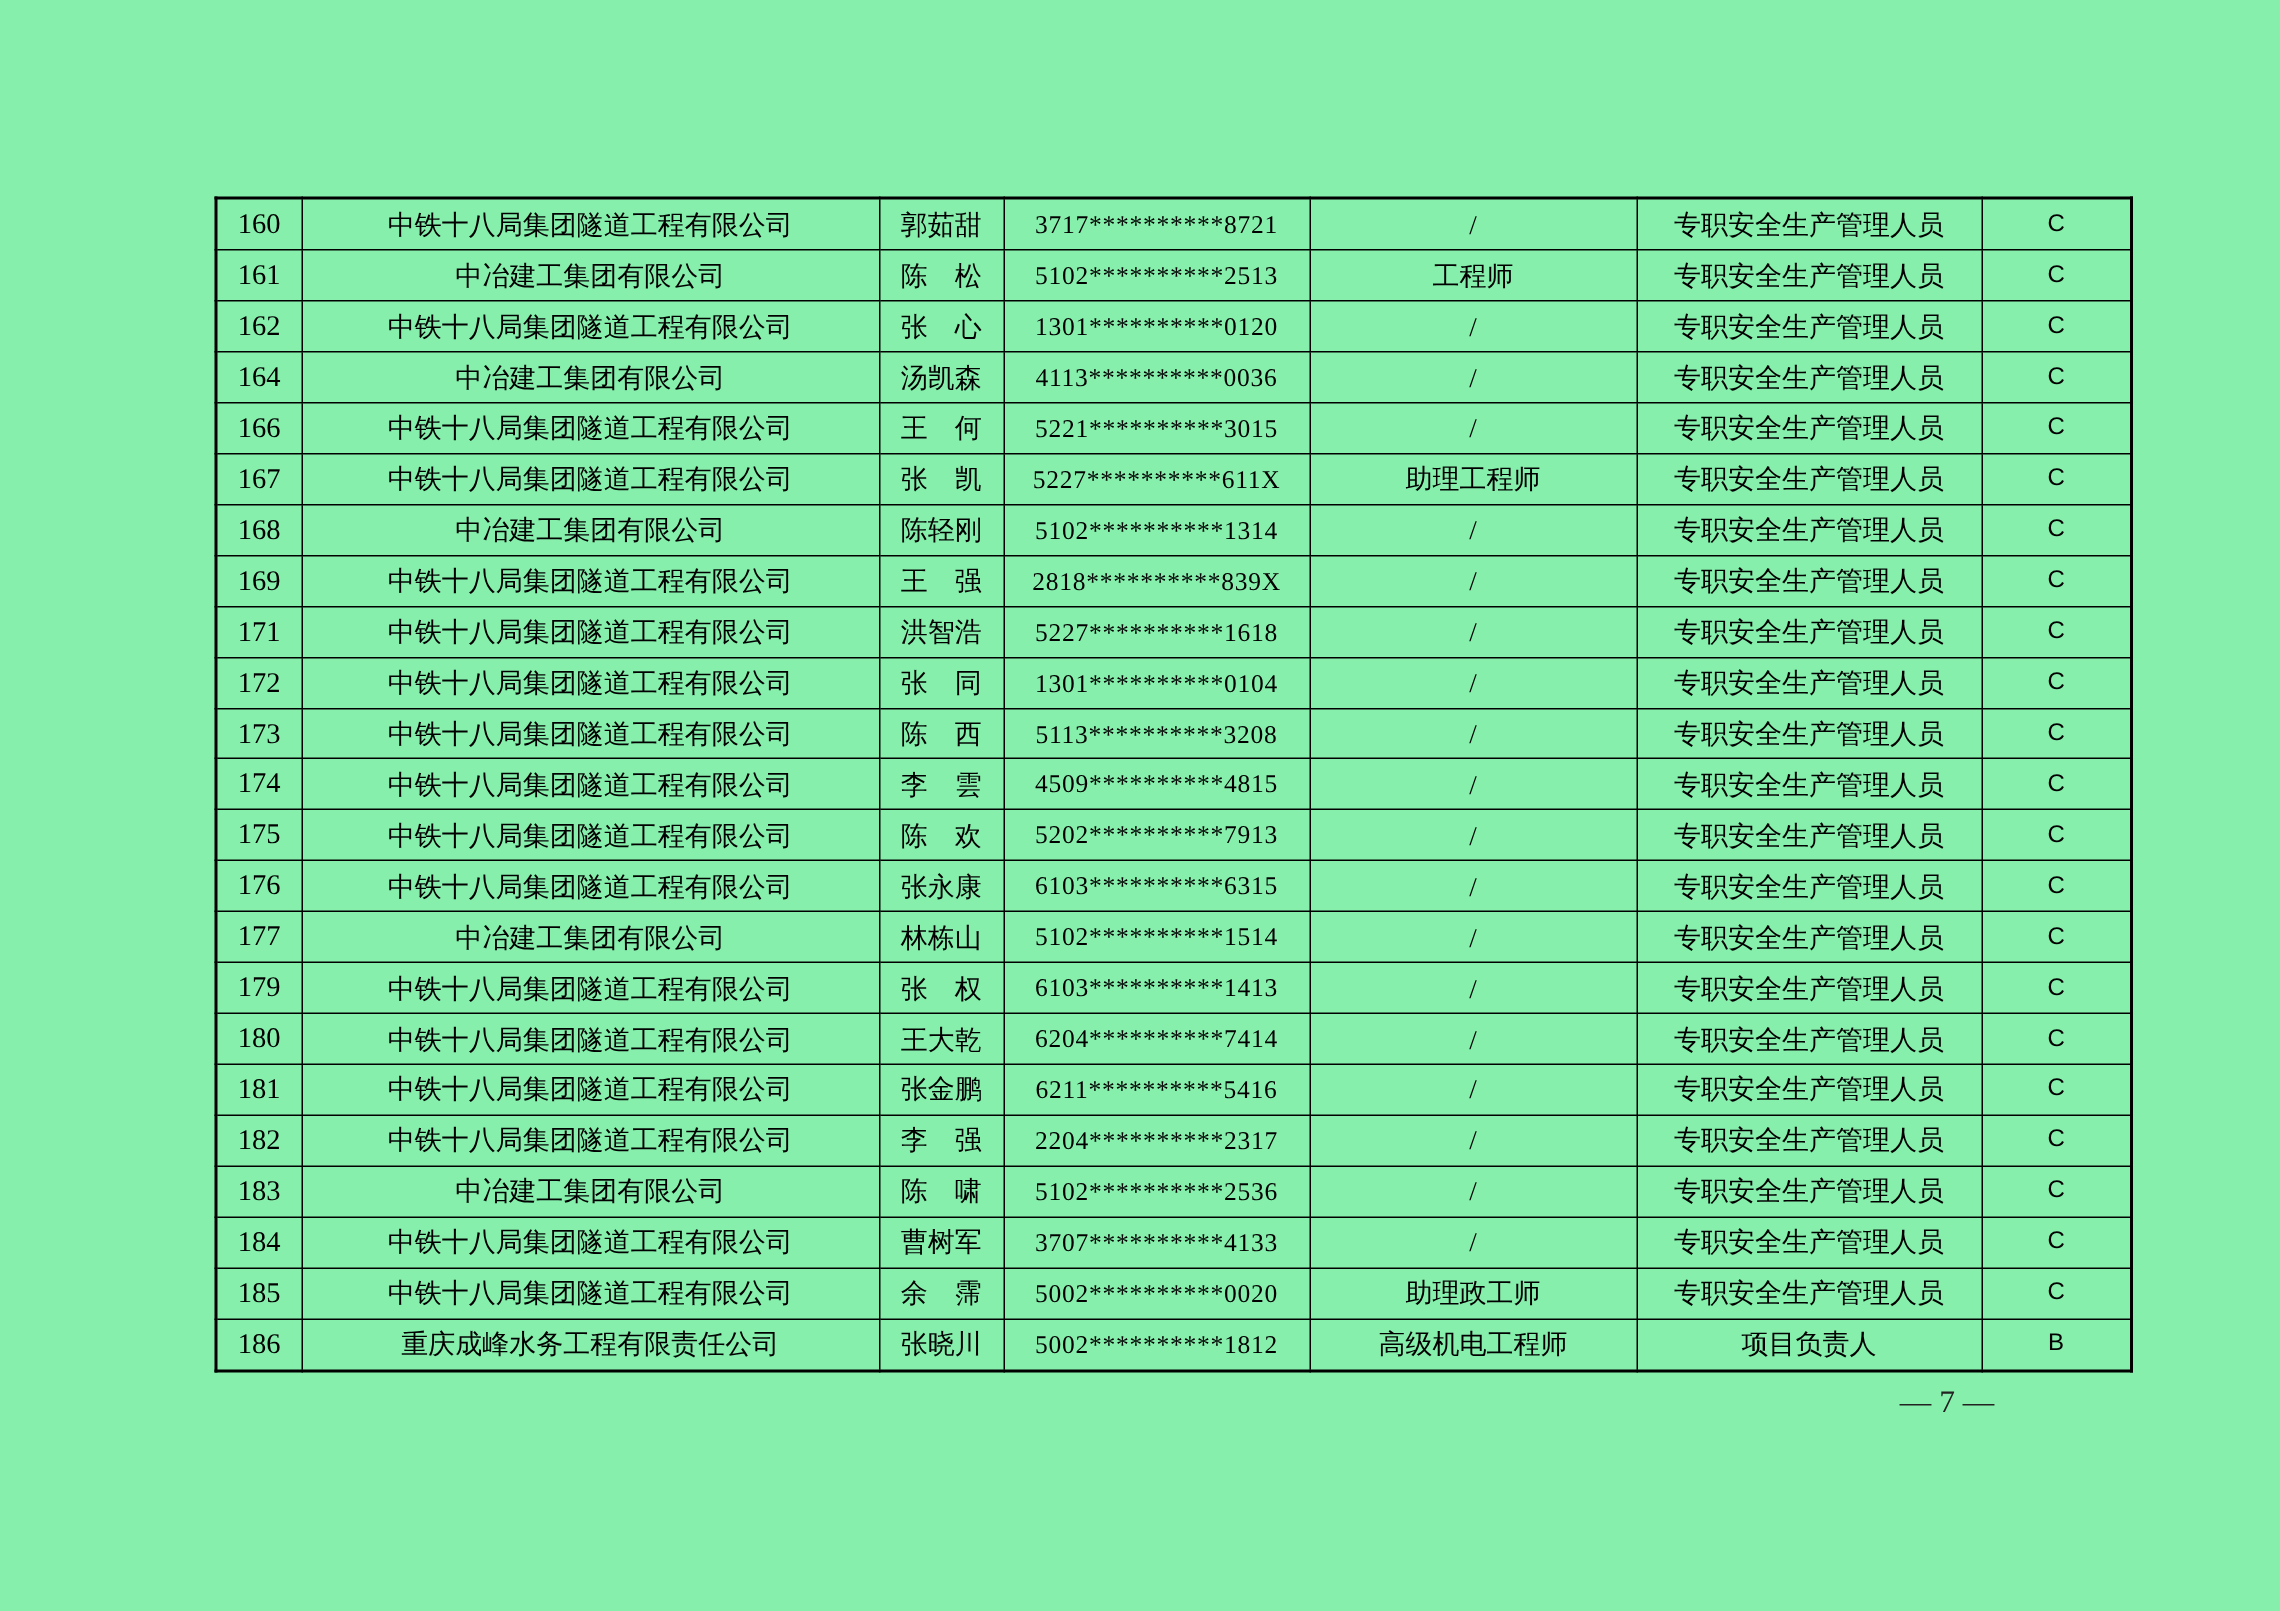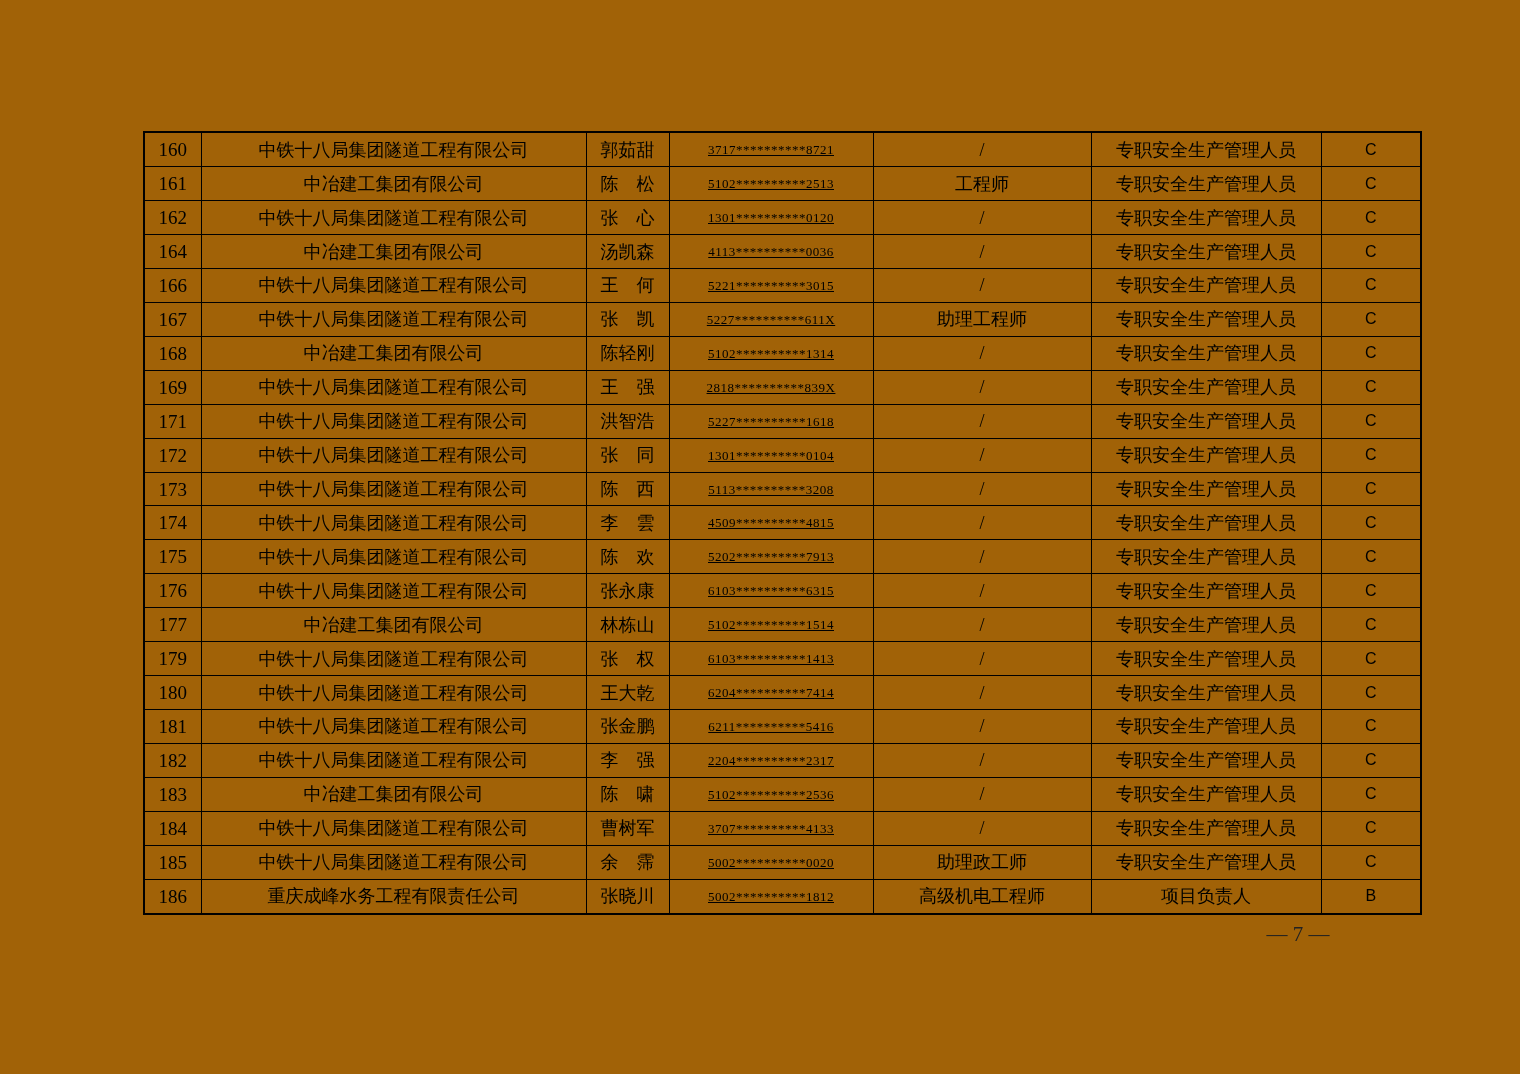--- a/index.html
+++ b/index.html
@@ -10,21 +10,21 @@
   body {
     position: relative;
     width: 1520px;
     height: 1074px;
     font-family: "Liberation Serif", "DejaVu Serif", serif;
     color: #000;
   }
   .doc-page {
     position: absolute;
     inset: 0;
-    background: #a16207;
+    background: #86efac;
   }
   table.roster {
     position: absolute;
     left: 143px;
     top: 131px;
     width: 1277px;
     height: 784px;
     border-collapse: collapse;
     table-layout: fixed;
     border: 2px solid #000;
@@ -39,24 +39,23 @@
     line-height: 1;
   }
   td.no {
     font-size: 19px;
     font-family: "Liberation Serif", "DejaVu Serif", serif;
   }
   td.cn {
     font-size: 18px;
   }
   td.idnum {
-    font-size: 13px;
+    font-size: 17px;
     font-family: "Liberation Serif", "DejaVu Serif", serif;
     letter-spacing: 0.5px;
-    text-decoration: underline;
   }
   td.grade {
     font-family: "Liberation Sans", "DejaVu Sans", sans-serif;
     font-size: 16px;
   }
   .page-footer {
     position: absolute;
     left: 1236px;
     top: 922px;
     width: 124px;

